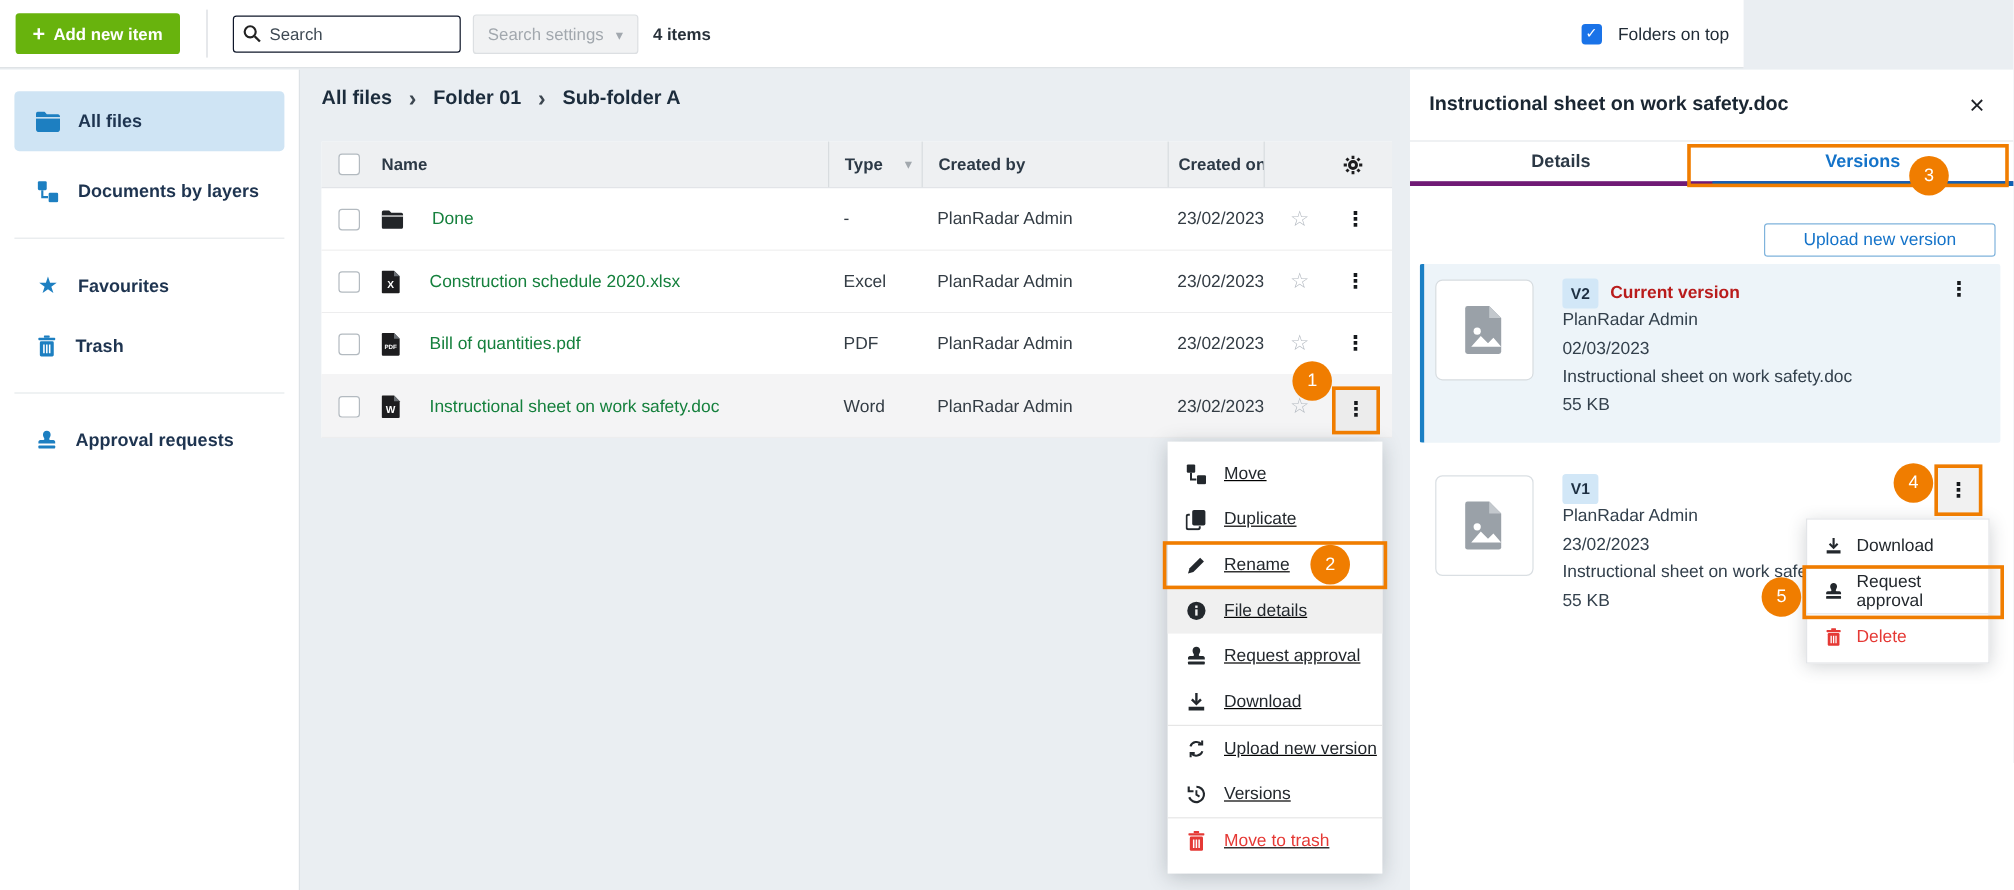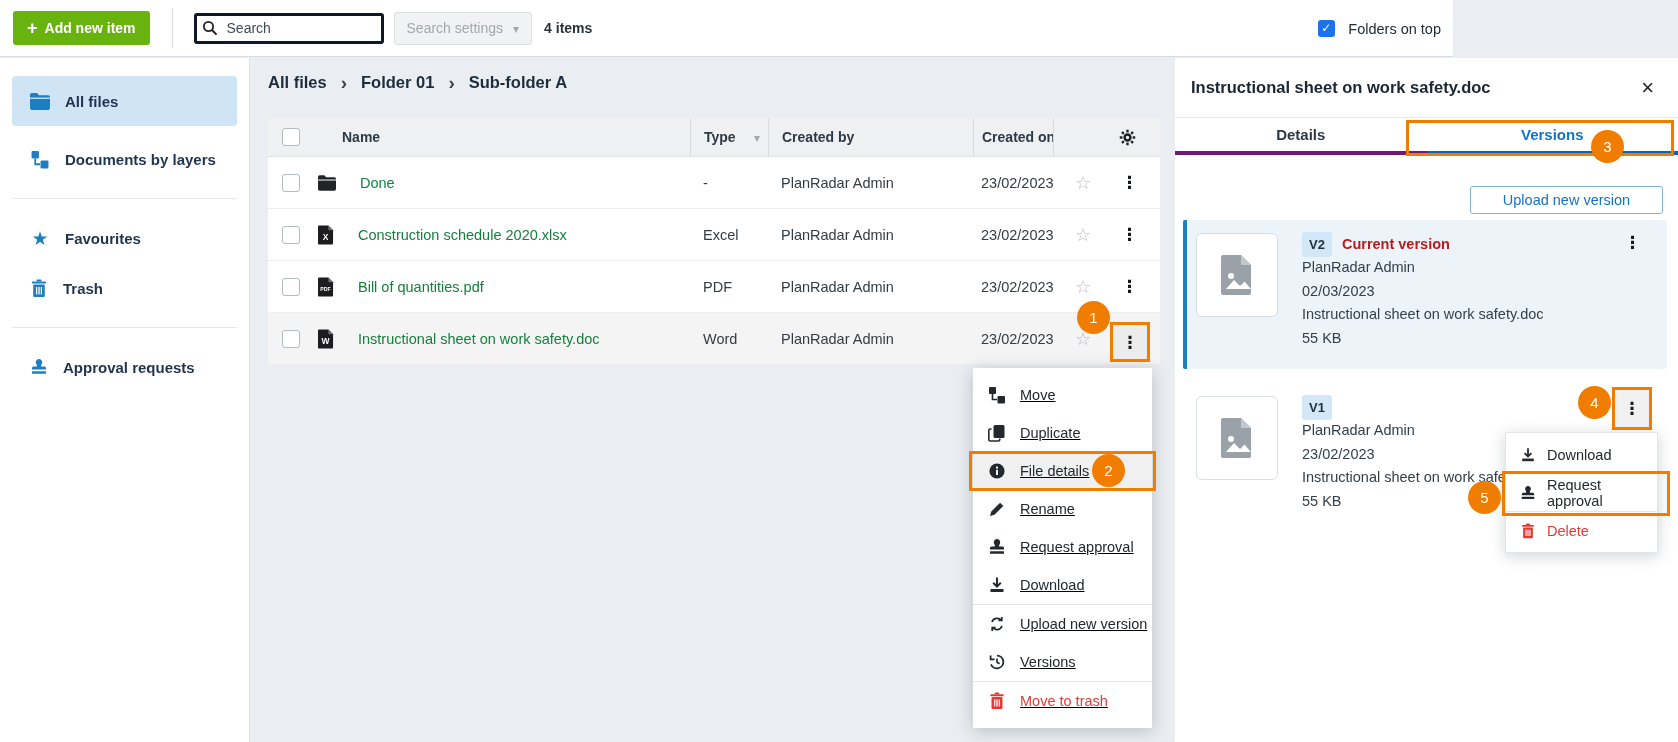--- a/index.html
+++ b/index.html
@@ -5,21 +5,21 @@
   html,body{margin:0;padding:0;}
   body{font-family:"Liberation Sans","DejaVu Sans",sans-serif;}
   .app{position:relative;width:1678px;height:742px;background:#eaeef2;overflow:hidden;}
 
   
   .topbar{position:absolute;left:0;top:0;width:1453px;height:57px;background:#fff;border-bottom:1px solid #d8dce0;display:flex;align-items:center;box-sizing:border-box;z-index:5;}
   .btn-green{margin-left:13px;height:34px;padding:0 14px;background:#68b30d;color:#fff;font-weight:bold;font-size:14px;border:none;border-radius:3px;display:flex;align-items:center;gap:7px;cursor:pointer;}
   .btn-green::before{content:"+";font-size:18px;font-weight:bold;line-height:1;}
   .topbar-divider{width:1px;height:40px;background:#d6dade;margin-left:22px;}
   .search-wrap{position:relative;margin-left:21px;}
-  .search-input{width:190px;height:31px;border:3px solid #0f172a;border-radius:3px;box-sizing:border-box;padding:0 8px 0 30px;font-size:14px;color:#2e3a44;font-family:inherit;}
+  .search-input{width:190px;height:31px;border:1px solid #0f172a;border-radius:3px;box-sizing:border-box;padding:0 8px 0 30px;font-size:14px;color:#2e3a44;font-family:inherit;}
   .search-input::placeholder{color:#3f4a54;opacity:1;}
   .search-icon{position:absolute;left:8px;top:7px;width:16px;height:16px;}
   .btn-settings{margin-left:10px;height:31px;padding:0 12px;background:#f1f2f3;border:1px solid #dcdfe2;border-radius:3px;color:#a2a8ae;font-size:14px;display:flex;align-items:center;gap:10px;cursor:default;}
   .caret-down::after{content:"▾";font-size:12px;color:#a2a8ae;}
   .items-count{margin-left:12px;font-size:14px;font-weight:bold;color:#28313a;}
   .topbar-right{position:absolute;right:12px;top:0;height:57px;display:flex;align-items:center;gap:13px;}
   .checkbox{width:17px;height:17px;border-radius:3px;box-sizing:border-box;}
   .checkbox.checked{background:#1a73e8;position:relative;}
   .checkbox.checked::after{content:"✓";position:absolute;left:3px;top:1px;color:#fff;font-size:12px;font-weight:bold;}
   .fot-label{font-size:14.5px;color:#212c36;}
@@ -46,21 +46,21 @@
   .t-head .cell{border-left:1px solid #d8dcdf;height:38px;display:flex;align-items:center;box-sizing:border-box;}
   .t-head .cell:first-child{border-left:none;}
   .t-head .cell.c-name{border-left:none;}
   .th-label{font-size:14px;font-weight:bold;color:#2c3946;}
   .t-row{height:51px;display:flex;align-items:center;border-bottom:1px solid #ededee;background:#fff;}
   .t-row.hl{background:#f4f4f5;}
   .cell{box-sizing:border-box;}
   .c-check{flex:0 0 40px;display:flex;align-items:center;padding-left:14px;}
   .row-checkbox{width:16px;height:16px;border:1px solid #b3bac0;border-radius:3px;background:#fff;}
   .c-name{flex:1 1 auto;display:flex;align-items:center;padding-left:10px;gap:24px;overflow:hidden;}
-  .c-name .th-label{padding-left:0;margin-left:24px;}
+  .c-name .th-label{padding-left:0;}
   .name-text{font-size:14.5px;color:#15803d;white-space:nowrap;}
   .c-type{flex:0 0 78px;padding-left:13px;font-size:14.5px;color:#333c44;display:flex;align-items:center;}
   .c-type .spread{flex:1;}
   .c-by{flex:0 0 205px;padding-left:13px;font-size:14.5px;color:#333c44;}
   .c-on{flex:0 0 80px;padding-left:8px;font-size:14.5px;color:#333c44;white-space:nowrap;overflow:hidden;}
   .c-act{flex:0 0 107px;display:flex;align-items:center;padding-left:22px;}
   .star{font-size:18px;color:#b4bac1;cursor:pointer;width:18px;}
   .star::after{content:"☆";}
   .kebab{margin-left:28px;font-size:17px;font-weight:bold;color:#16191c;cursor:pointer;width:10px;text-align:center;}
   .kebab::after{content:"⋮";}
@@ -322,33 +322,33 @@
         </svg>
       <span>Move</span>
     </div>
     <div class="menu-item">
       <svg class="mi-icon" viewBox="0 0 18 18">
           <rect x="5.5" y="1" width="11" height="13" rx="1.5" fill="currentColor"></rect>
           <path d="M3.5 5H2.2C1.3 5 .8 5.6.8 6.4v9.2c0 .8.5 1.4 1.4 1.4h8.2c.9 0 1.4-.6 1.4-1.4v-1" fill="none" stroke="currentColor" stroke-width="1.6"></path>
         </svg>
       <span>Duplicate</span>
     </div>
+    <div class="menu-item">
+      <svg class="mi-icon" viewBox="0 0 18 18">
+          <path d="M2 16l1.3-4.5 8.8-8.8 3.2 3.2-8.8 8.8L2 16z" fill="currentColor"></path>
+        </svg>
+      <span>Rename</span>
+    </div>
     <div class="menu-item hl">
       <svg class="mi-icon" viewBox="0 0 18 18">
           <circle cx="9" cy="9" r="7.6" fill="currentColor"></circle>
           <rect x="8" y="7.8" width="2" height="5.2" fill="#f0f0f0"></rect>
           <rect x="8" y="4.6" width="2" height="2" fill="#f0f0f0"></rect>
         </svg>
       <span>File details</span>
-    </div>
-    <div class="menu-item">
-      <svg class="mi-icon" viewBox="0 0 18 18">
-          <path d="M2 16l1.3-4.5 8.8-8.8 3.2 3.2-8.8 8.8L2 16z" fill="currentColor"></path>
-        </svg>
-      <span>Rename</span>
     </div>
     <div class="menu-item">
       <svg class="mi-icon" viewBox="0 0 18 18">
           <path d="M9 1c-1.8 0-3.2 1.4-3.2 3.2 0 1.3.7 2.1 1 3 .3.7.2 1.4-.6 1.4H3.6C2.6 8.6 2 9.4 2 10.4v1.2h14v-1.2c0-1-.6-1.8-1.6-1.8h-2.6c-.8 0-.9-.7-.6-1.4.3-.9 1-1.7 1-3C12.2 2.4 10.8 1 9 1z" fill="currentColor"></path>
           <rect x="2" y="13.2" width="14" height="2.6" rx=".6" fill="currentColor"></rect>
         </svg>
       <span>Request approval</span>
     </div>
     <div class="menu-item">
       <svg class="mi-icon" viewBox="0 0 18 18">

